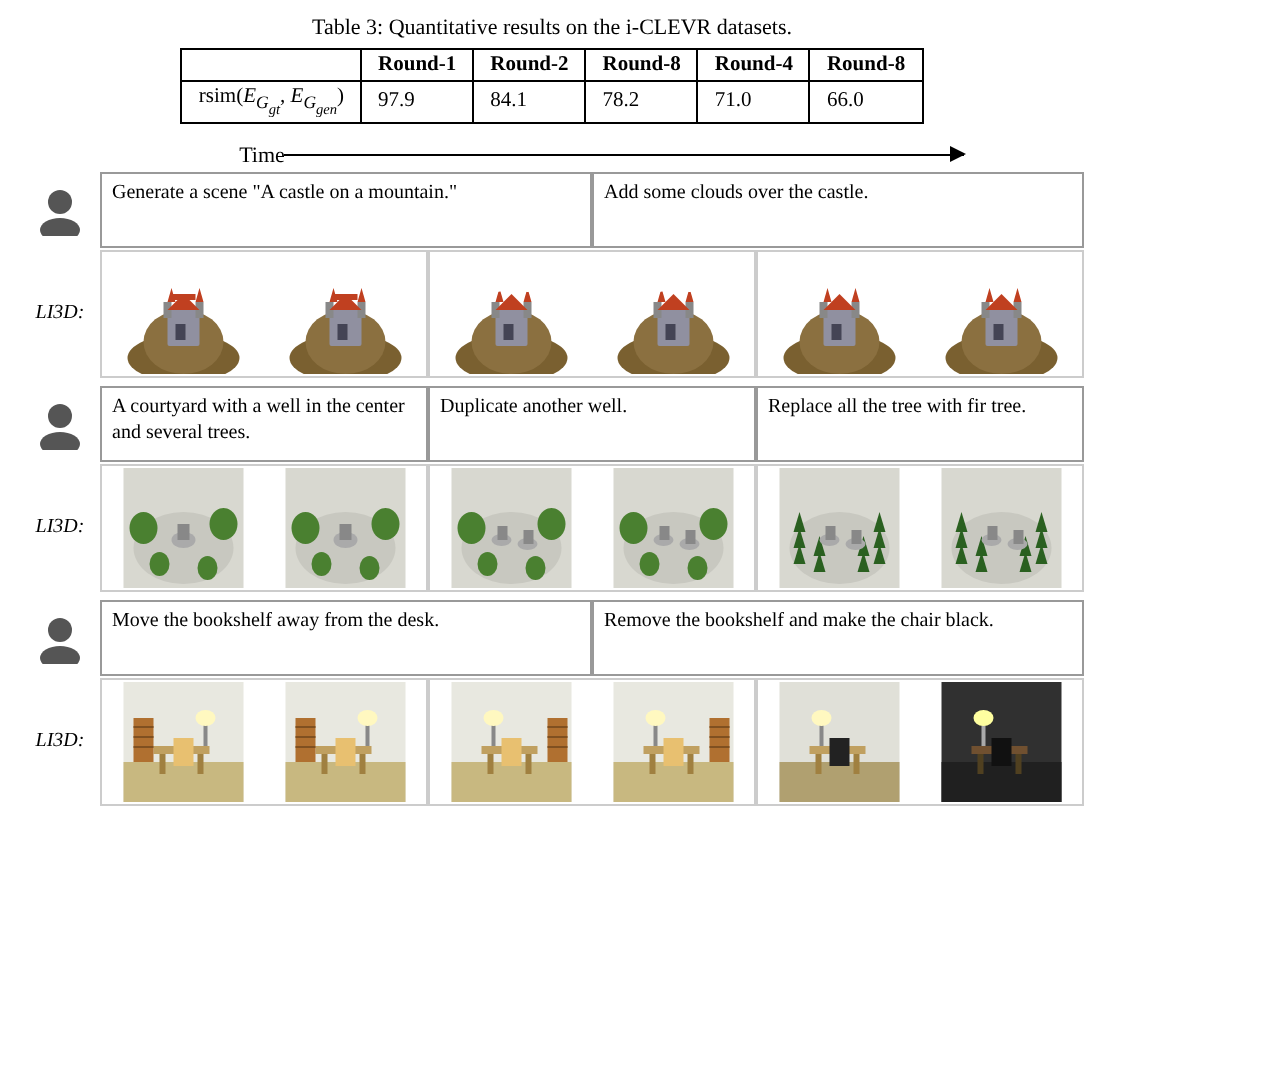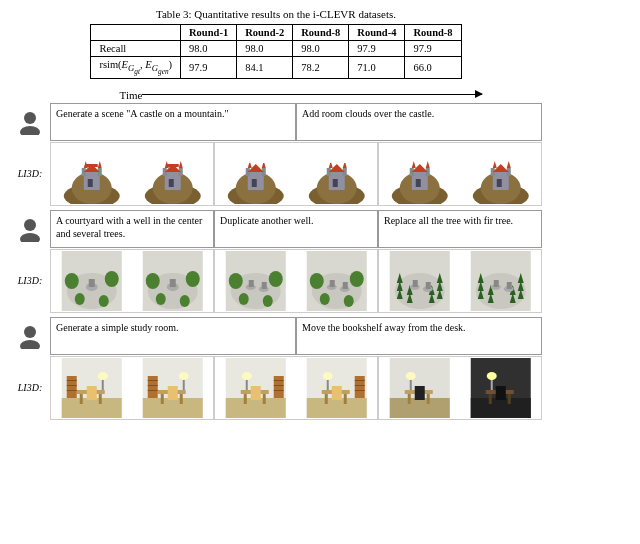--- a/index.html
+++ b/index.html
@@ -174,28 +174,20 @@
           <th></th>
           <th>Round-1</th>
           <th>Round-2</th>
           <th>Round-8</th>
           <th>Round-4</th>
           <th>Round-8</th>
         </tr>
       </thead>
       <tbody>
         <tr>
-          <td>Recall</td>
-          <td>98.0</td>
-          <td>98.0</td>
-          <td>98.0</td>
-          <td>97.9</td>
-          <td>97.9</td>
-        </tr>
-        <tr>
           <td>rsim(<i>E<sub>G<sub>gt</sub></sub></i>, <i>E<sub>G<sub>gen</sub></sub></i>)</td>
           <td>97.9</td>
           <td>84.1</td>
           <td>78.2</td>
           <td>71.0</td>
           <td>66.0</td>
         </tr>
       </tbody>
     </table>
   </div>
@@ -215,21 +207,21 @@
           <svg class="avatar-icon" viewBox="0 0 26 26" fill="none" xmlns="http://www.w3.org/2000/svg">
             <circle cx="13" cy="9" r="6" fill="#555"></circle>
             <ellipse cx="13" cy="23" rx="10" ry="6" fill="#555"></ellipse>
           </svg>
         </div>
         <div class="prompt-cells">
           <div class="prompt-cell">
             <span>Generate a scene "A castle on a mountain."</span>
           </div>
           <div class="prompt-cell">
-            <span>Add room clouds over the castle.</span>
+            <span>Add some clouds over the castle.</span>
           </div>
         </div>
       </div>
       <div class="image-row">
         <div class="label-cell">
           <span>LI3D:</span>
         </div>
         <div class="images-cells">
 
           <div class="image-pair">
@@ -471,24 +463,24 @@
     <div class="scene-group">
       <div class="prompt-row">
         <div class="avatar-cell">
           <svg class="avatar-icon" viewBox="0 0 26 26" fill="none" xmlns="http://www.w3.org/2000/svg">
             <circle cx="13" cy="9" r="6" fill="#555"></circle>
             <ellipse cx="13" cy="23" rx="10" ry="6" fill="#555"></ellipse>
           </svg>
         </div>
         <div class="prompt-cells">
           <div class="prompt-cell">
-            <span>Generate a simple study room.</span>
-          </div>
-          <div class="prompt-cell">
             <span>Move the bookshelf away from the desk.</span>
+          </div>
+          <div class="prompt-cell">
+            <span>Remove the bookshelf and make the chair black.</span>
           </div>
         </div>
       </div>
       <div class="image-row">
         <div class="label-cell">
           <span>LI3D:</span>
         </div>
         <div class="images-cells">
           <div class="image-pair">
             <div class="scene-img">

